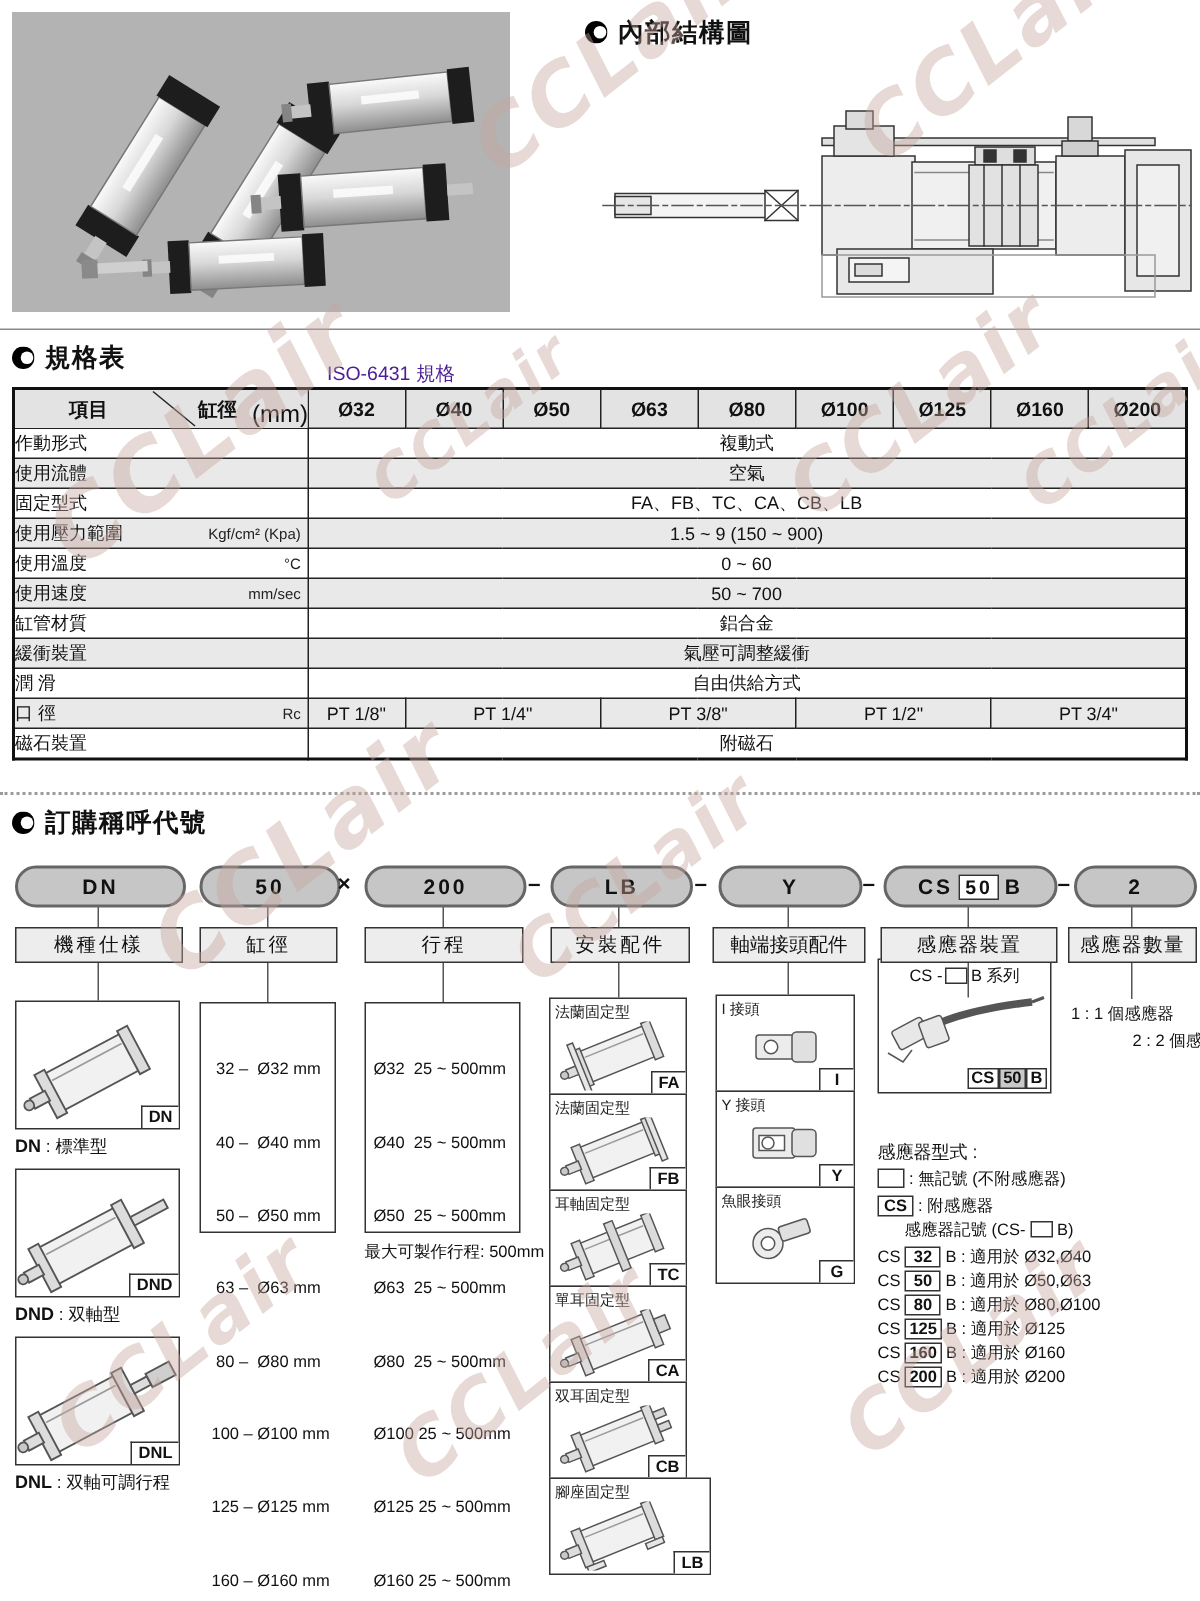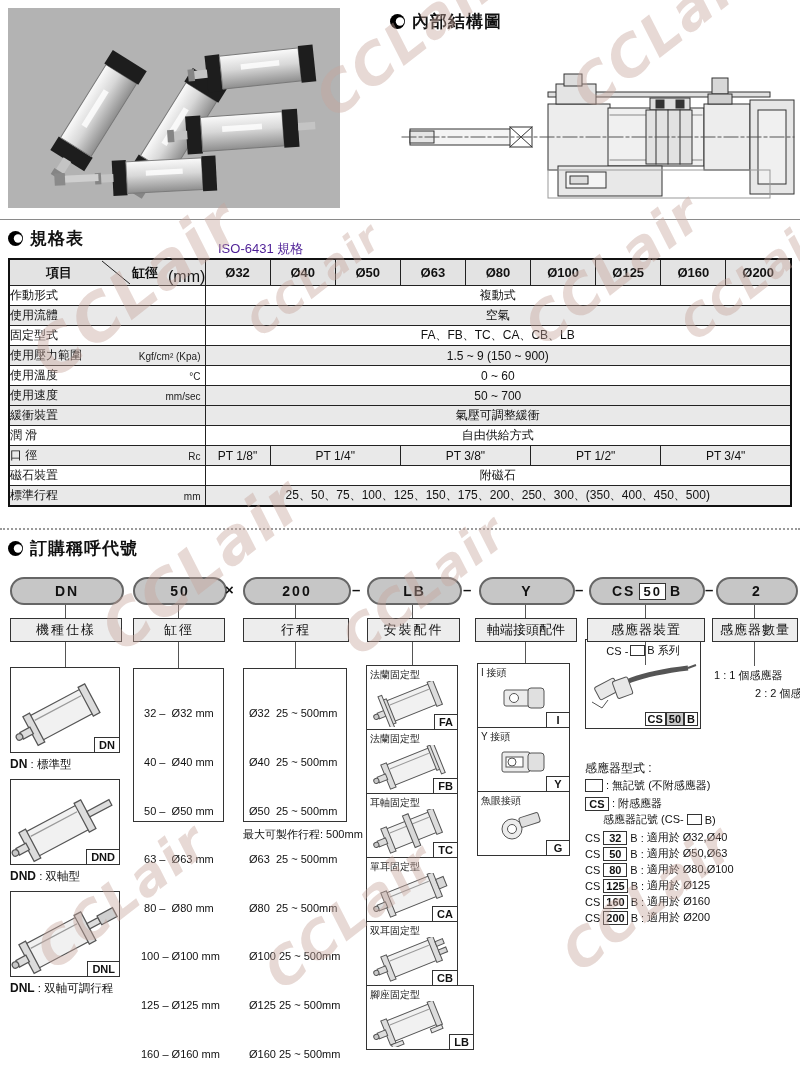--- a/index.html
+++ b/index.html
@@ -223,43 +223,43 @@
         <td class="val" colspan="9">1.5 ~ 9 (150 ~ 900)</td>
       </tr>
     <tr>
         <td class="lbl"><span>使用溫度</span><span class="u">°C</span></td>
         <td class="val" colspan="9">0 ~ 60</td>
       </tr>
     <tr class="alt">
         <td class="lbl"><span>使用速度</span><span class="u">mm/sec</span></td>
         <td class="val" colspan="9">50 ~ 700</td>
       </tr>
+    <tr>
+        <td class="lbl"><span>缸管材質</span><span class="u"></span></td>
+        <td class="val" colspan="9">鋁合金</td>
+      </tr>
     <tr class="alt">
         <td class="lbl"><span>緩衝裝置</span><span class="u"></span></td>
         <td class="val" colspan="9">氣壓可調整緩衝</td>
       </tr>
     <tr>
         <td class="lbl"><span>潤 滑</span><span class="u"></span></td>
         <td class="val" colspan="9">自由供給方式</td>
       </tr>
     <tr class="alt">
         <td class="lbl"><span>口 徑</span><span class="u">Rc</span></td>
       <td class="val">PT 1/8"</td>
       <td class="val" colspan="2">PT 1/4"</td>
       <td class="val" colspan="2">PT 3/8"</td>
       <td class="val" colspan="2">PT 1/2"</td>
       <td class="val" colspan="2">PT 3/4"</td>
       </tr>
     <tr>
         <td class="lbl"><span>磁石裝置</span><span class="u"></span></td>
         <td class="val" colspan="9">附磁石</td>
-      </tr>
-    <tr class="alt">
-        <td class="lbl"><span>標準行程</span><span class="u">mm</span></td>
-        <td class="val" colspan="9">25、50、75、100、125、150、175、200、250、300、(350、400、450、500)</td>
       </tr>
   </tbody>
 </table>
 
 <div class="hr-dot" style="top:528px;"></div>
 
 <div class="sec" style="left:8px;top:537px;">
   <svg class="bullet" viewBox="0 0 15 15">
       <circle cx="7.5" cy="7.5" r="7.5" fill="#000"></circle>
       <circle cx="10" cy="7.5" r="4.2" fill="#fff"></circle>

